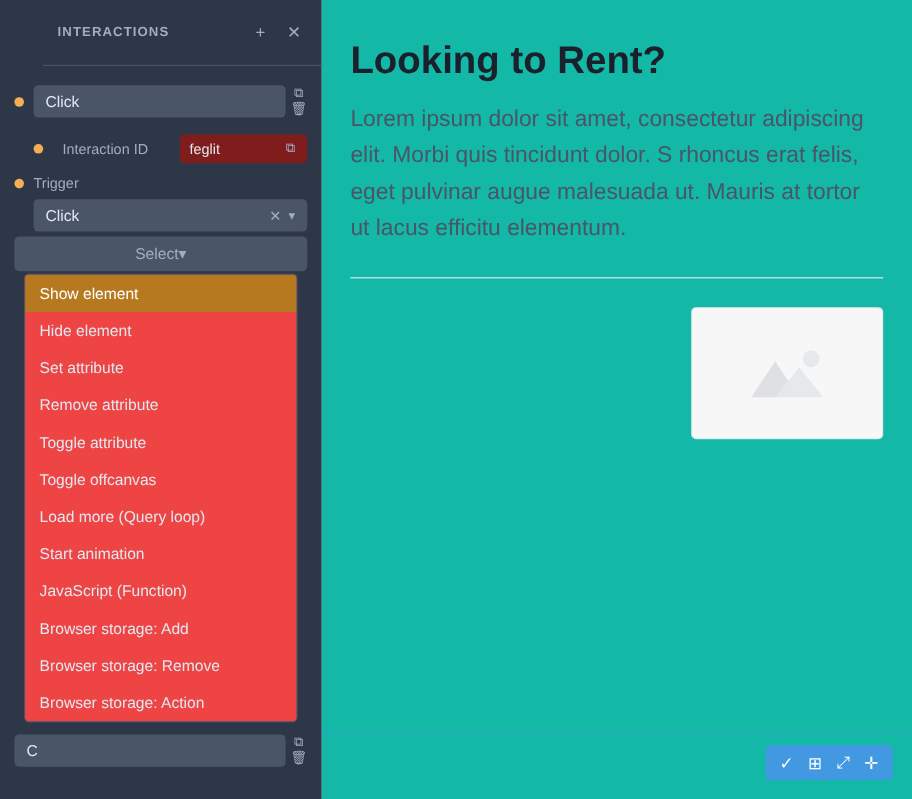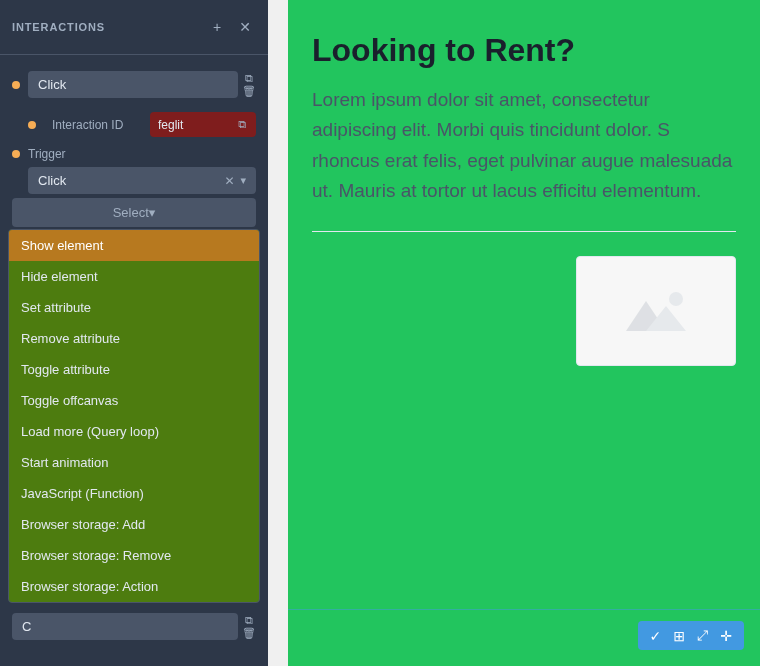--- a/index.html
+++ b/index.html
@@ -26,20 +26,21 @@
       z-index: 10;
     }
 
     .sidebar-header {
       display: flex;
       align-items: center;
       justify-content: space-between;
       padding: 16px 12px;
       border-bottom: 1px solid #4a5568;
       min-height: 40px;
+      margin-left: 36px;
     }
 
     .sidebar-header-title {
       font-size: 11px;
       font-weight: 700;
       letter-spacing: 0.08em;
       color: #a0aec0;
       text-transform: uppercase;
     }
 
@@ -198,24 +199,24 @@
       color: #a0aec0;
       display: flex;
       align-items: center;
       justify-content: center;
       cursor: pointer;
       margin: 0 12px 0 12px;
     }
 
     
     .dropdown-menu {
-      background: #4d7c0f;
+      background: #ef4444;
       border: 1px solid #4a5568;
       border-radius: 4px;
-      margin: 0 8px;
+      margin: 0 20px;
       overflow: hidden;
     }
 
     .dropdown-item {
       padding: 8px 12px;
       font-size: 13px;
       color: #e2e8f0;
       cursor: pointer;
       display: flex;
       align-items: center;
@@ -239,24 +240,23 @@
       background: #4a5568;
       border-radius: 4px;
       padding: 6px 10px;
       font-size: 13px;
       color: #e2e8f0;
     }
 
     
     .main-content {
       flex: 1;
-      background: #22c55e;
+      background: #14b8a6;
       overflow: hidden;
       position: relative;
-      margin-left: 20px;
     }
 
     .main-inner {
       padding: 32px 24px;
     }
 
     .page-title {
       font-size: 32px;
       font-weight: 700;
       color: #1a202c;

